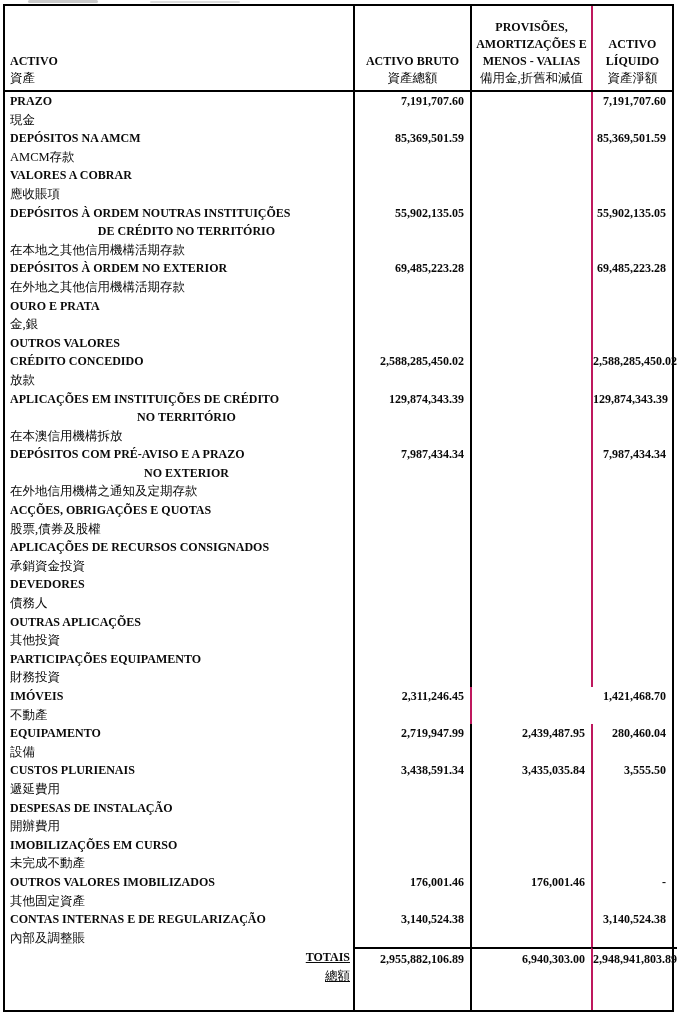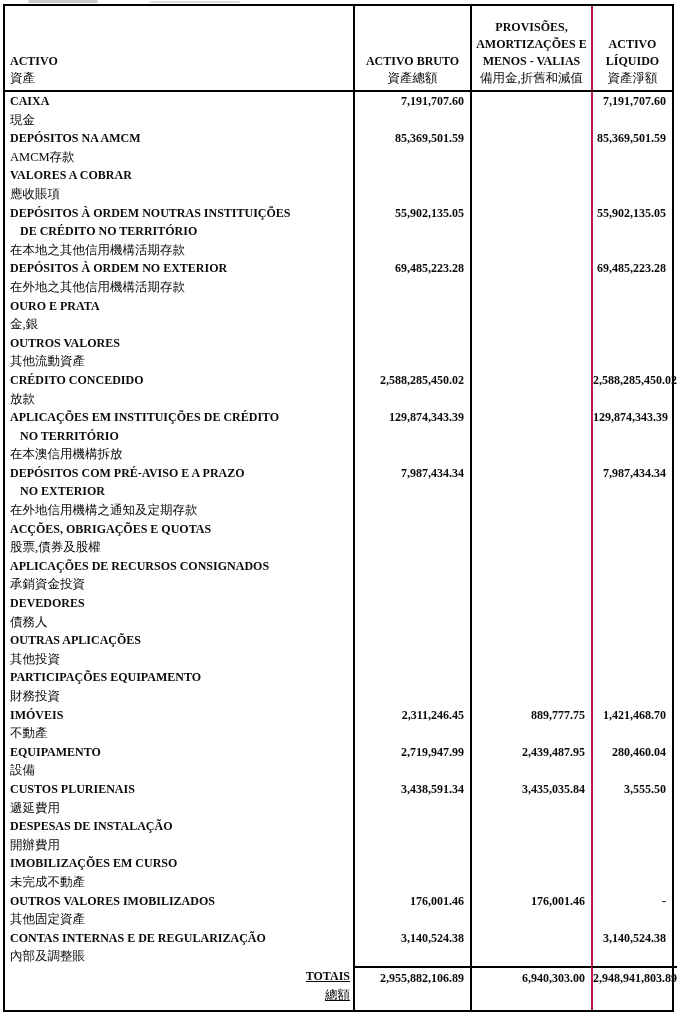--- a/index.html
+++ b/index.html
@@ -36,21 +36,21 @@
   
   .hdr { height: 84px; border-bottom: 2px solid #000; }
   .hdr .c { display: flex; flex-direction: column; justify-content: flex-end; padding-bottom: 3px; line-height: 17px; }
   .hdr .c1 { align-items: flex-start; }
   .hdr .c2, .hdr .c3, .hdr .c4 { align-items: center; text-align: center; }
   .pt { font-weight: bold; font-size: 12px; }
   .cn { font-size: 12.5px; font-weight: normal; }
 
   
   .body .c1 div { line-height: 18.6px; white-space: nowrap; }
-  .body .pt.cont { padding-left: 10px; }
+  .body .pt.cont { padding-left: 10px; text-align: center; }
   .num { text-align: right; padding-right: 6px; font-weight: bold; font-size: 12px; line-height: 18.6px; white-space: nowrap; }
 
   
   .totals { flex: 1 1 auto; }
   .totals .c1 { display: flex; flex-direction: column; align-items: flex-end; padding-right: 3px; line-height: 19px; padding-top: 1px; text-decoration: underline; }
   .totals .num { border-top: 2px solid #000; line-height: 19px; padding-top: 1px; }
 </style>
 </head>
 <body>
 
@@ -79,21 +79,21 @@
       </div>
       <div class="c c4">
         <div class="pt">ACTIVO LÍQUIDO</div>
         <div class="cn">資產淨額</div>
       </div>
     </div>
 
     <div class="body" id="rows">
         <div class="r">
           <div class="c c1">
-            <div class="pt">CAIXA</div>
+            <div class="pt">PRAZO</div>
             <div class="cn">現金</div>
           </div>
           <div class="c num c2">7,191,707.60</div>
           <div class="c num c3"></div>
           <div class="c num c4">7,191,707.60</div>
         </div>
         <div class="r">
           <div class="c c1">
             <div class="pt">DEPÓSITOS NA AMCM</div>
             <div class="cn">AMCM存款</div>
@@ -135,21 +135,20 @@
             <div class="pt">OURO E PRATA</div>
             <div class="cn">金,銀</div>
           </div>
           <div class="c num c2"></div>
           <div class="c num c3"></div>
           <div class="c num c4"></div>
         </div>
         <div class="r">
           <div class="c c1">
             <div class="pt">OUTROS VALORES</div>
-            <div class="cn">其他流動資產</div>
           </div>
           <div class="c num c2"></div>
           <div class="c num c3"></div>
           <div class="c num c4"></div>
         </div>
         <div class="r">
           <div class="c c1">
             <div class="pt">CRÉDITO CONCEDIDO</div>
             <div class="cn">放款</div>
           </div>
@@ -221,21 +220,20 @@
           <div class="c num c2"></div>
           <div class="c num c3"></div>
           <div class="c num c4"></div>
         </div>
         <div class="r">
           <div class="c c1">
             <div class="pt">IMÓVEIS</div>
             <div class="cn">不動產</div>
           </div>
           <div class="c num c2">2,311,246.45</div>
-          <div class="c num c3">889,777.75</div>
           <div class="c num c4">1,421,468.70</div>
         </div>
         <div class="r">
           <div class="c c1">
             <div class="pt">EQUIPAMENTO</div>
             <div class="cn">設備</div>
           </div>
           <div class="c num c2">2,719,947.99</div>
           <div class="c num c3">2,439,487.95</div>
           <div class="c num c4">280,460.04</div>

